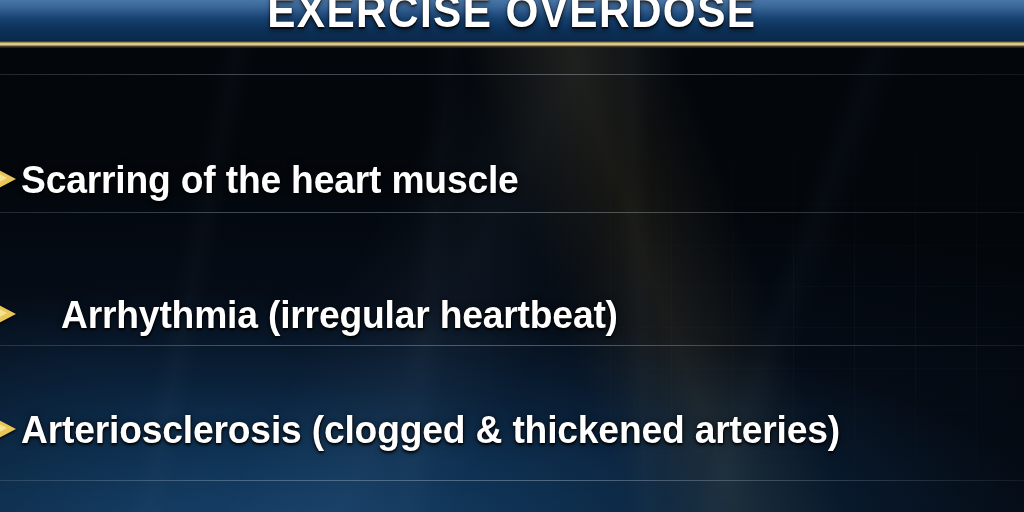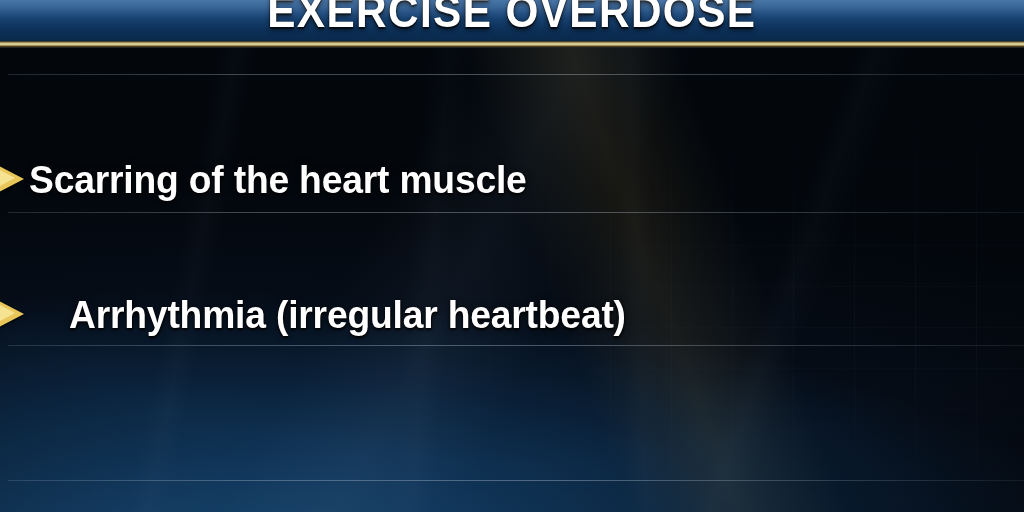--- a/index.html
+++ b/index.html
@@ -93,21 +93,21 @@
     background:linear-gradient(180deg,
       #0c2746 0%, #0c2746 12%,
       #6d5a27 24%,
       #cdbb7e 38%, #e6dcb0 52%, #b9a25e 66%,
       #4a4025 80%,
       #14161a 100%);
   }
 
   
   .bullet-list {
-    position:absolute; left:0; right:0; top:48px; bottom:0;margin-left:8px;
+    position:absolute; left:0; right:0; top:48px; bottom:0;
   }
 
   .divider {
     position:absolute; left:0; right:0; height:1px;
     background:linear-gradient(90deg,
       rgba(190,205,225,.16) 0%,
       rgba(200,214,232,.30) 22%,
       rgba(205,218,235,.34) 55%,
       rgba(180,198,220,.20) 84%,
       rgba(150,170,195,.10) 100%);
@@ -202,15 +202,22 @@
     </div>
 
     <div class="bullet-row r2">
       <div class="bullet-marker">
         <span class="tri"></span>
           <span class="tri-hl"></span>
       </div>
       <div class="bullet-text">Arrhythmia (irregular heartbeat)</div>
     </div>
 
+    <div class="bullet-row r3">
+      <div class="bullet-marker">
+        <span class="tri"></span>
+          <span class="tri-hl"></span>
+      </div>
+      <div class="bullet-text">Arteriosclerosis (clogged &amp; thickened arteries)</div>
+    </div>
 
   </div>
 </div>
 
 </body></html>

